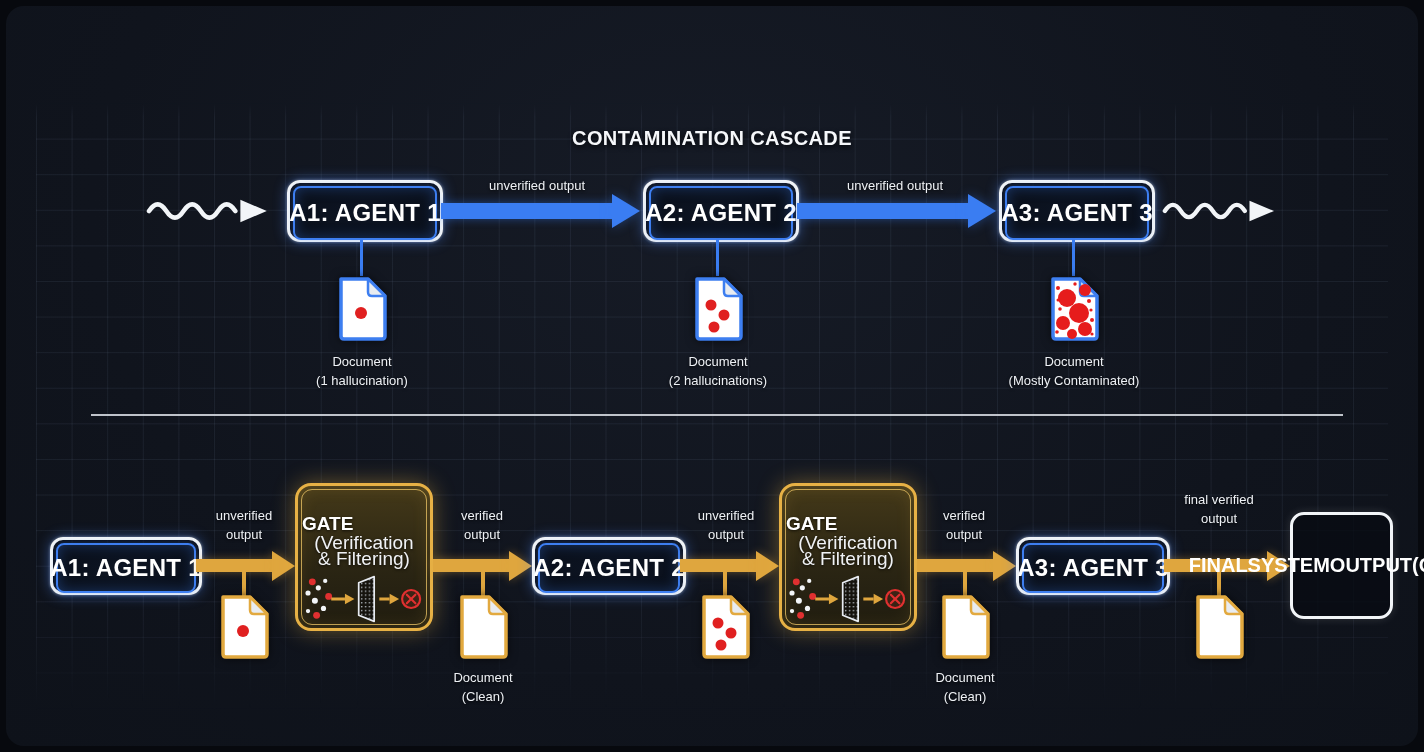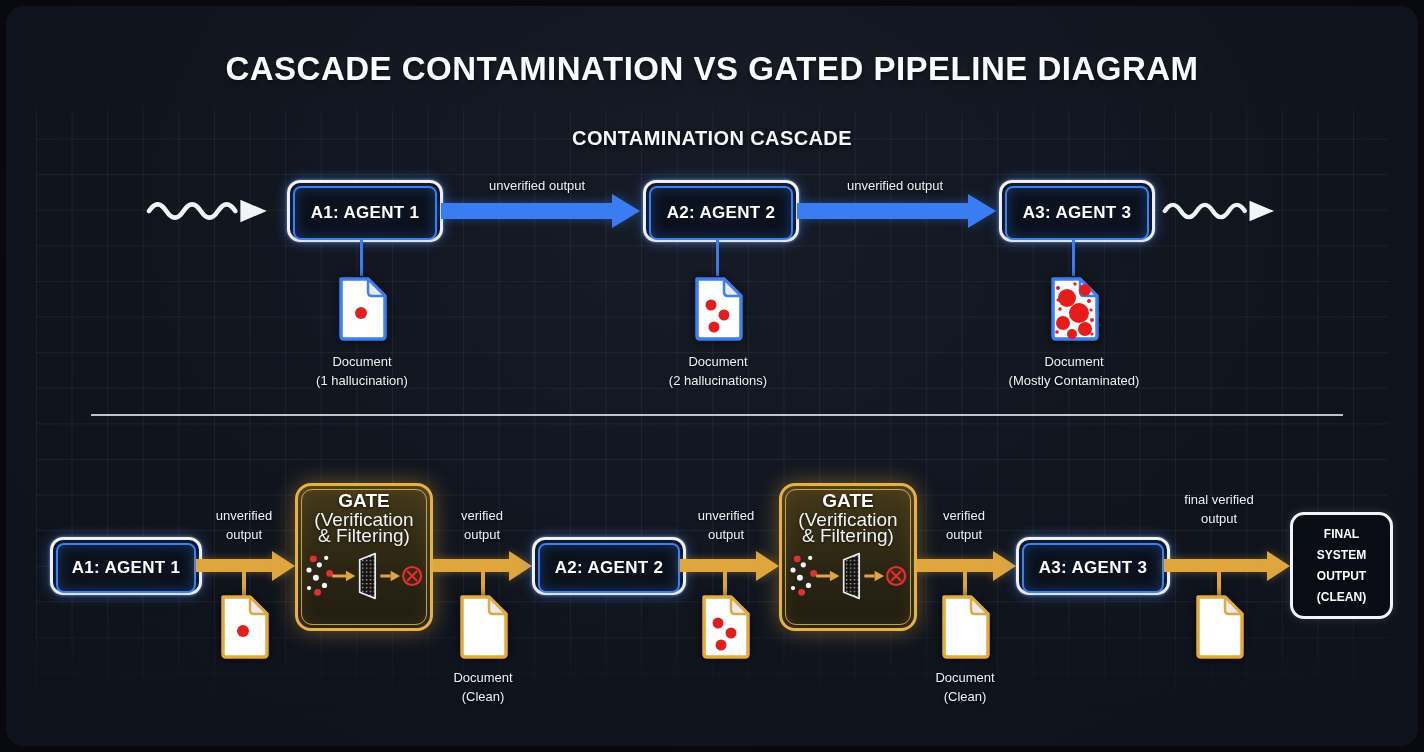--- a/index.html
+++ b/index.html
@@ -18,57 +18,56 @@
          font-size:33px;font-weight:700;letter-spacing:.5px;color:#fbfcfe;
          text-shadow:0 2px 6px rgba(0,0,0,.8), 0 0 14px rgba(255,255,255,.12);}
   .section-header{position:absolute;width:100%;text-align:center;font-size:20px;font-weight:700;
          letter-spacing:.4px;color:#f6f8fb;text-shadow:0 2px 5px rgba(0,0,0,.8);}
   
   .agent{position:absolute;border:3px solid #f2f5f8;border-radius:13px;padding:3px;
          box-shadow:0 0 14px rgba(80,140,255,.45), 0 0 3px rgba(255,255,255,.5);background:rgba(6,10,18,.55);}
   .agent-inner{height:100%;border:2px solid #3d7ef0;border-radius:8px;display:flex;align-items:center;
          justify-content:center;background:radial-gradient(ellipse at center, #0d1524 0%, #090e18 100%);
          box-shadow:inset 0 0 14px rgba(61,126,240,.35), 0 0 6px rgba(61,126,240,.35);
-         font-size:17px;font-weight:700;letter-spacing:.3px;color:#fff;white-space:nowrap;}
+         font-size:24px;font-weight:700;letter-spacing:.3px;color:#fff;white-space:nowrap;}
   
   .gate{position:absolute;width:138px;height:148px;border:3px solid #e7b145;border-radius:16px;
         background:linear-gradient(180deg, rgba(142,116,44,.38) 0%, rgba(64,55,26,.48) 60%, rgba(40,35,18,.55) 100%), #16140d;
         box-shadow:0 0 22px rgba(228,176,64,.42), inset 0 0 18px rgba(228,176,64,.18);box-sizing:border-box;}
   .gate-inner{position:absolute;left:3px;top:3px;right:3px;bottom:3px;border:1.5px solid rgba(240,200,104,.75);
-        border-radius:11px;display:flex;flex-direction:column;align-items:center;padding-top:0;box-sizing:border-box;}
+        border-radius:11px;display:flex;flex-direction:column;padding-top:23px;box-sizing:border-box;}
   .gate-title{font-size:19px;font-weight:700;color:#fff;line-height:22px;text-shadow:0 1px 3px rgba(0,0,0,.7);}
   .gate-sub{font-size:19px;color:#f0f2f5;line-height:16px;text-align:center;text-shadow:0 1px 3px rgba(0,0,0,.7);}
   .gate-icon{margin-top:7px;}
   
   .shaft-blue{position:absolute;height:16px;background:#3a7df2;box-shadow:0 0 10px rgba(58,125,242,.45);}
   .head-blue{position:absolute;width:0;height:0;border-top:17px solid transparent;border-bottom:17px solid transparent;
         border-left:28px solid #3a7df2;filter:drop-shadow(0 0 6px rgba(58,125,242,.4));}
   .shaft-gold{position:absolute;height:13px;background:#dfa63e;box-shadow:0 0 8px rgba(223,166,62,.4);}
   .head-gold{position:absolute;width:0;height:0;border-top:15px solid transparent;border-bottom:15px solid transparent;
         border-left:23px solid #dfa63e;filter:drop-shadow(0 0 5px rgba(223,166,62,.4));}
   .conn{position:absolute;width:3px;background:#3a7df2;}
   .drop{position:absolute;width:4px;background:#dfa63e;}
   .lbl{position:absolute;text-align:center;font-size:13px;line-height:19px;color:#eef1f5;
        text-shadow:0 1px 3px rgba(0,0,0,.75);}
   .divider{position:absolute;height:2px;background:#ced3d9;opacity:.92;}
   
   .final-box{position:absolute;border:3px solid #f2f5f8;border-radius:14px;background:rgba(7,11,19,.8);
-       display:flex;flex-direction:column;align-items:center;justify-content:center;text-align:center;
-       font-size:12px;font-weight:700;line-height:21px;color:#fff;box-sizing:border-box;
+       display:flex;flex-direction:row;align-items:center;justify-content:center;text-align:center;
+       font-size:20px;font-weight:700;line-height:21px;color:#fff;box-sizing:border-box;
        box-shadow:0 0 10px rgba(255,255,255,.14);}
   .docsvg{position:absolute;filter:drop-shadow(0 0 5px rgba(0,0,0,.6));}
 </style>
 </head>
 <body>
 
 <div id="stage">
   <div class="panel">
     <div class="grid"></div>
 
-    <div class="title">CASCADE CONTAMINATION VS GATED PIPELINE DIAGRAM</div>
 
     <div class="section-header" style="top:121px;">CONTAMINATION CASCADE</div>
 
     <svg class="abs" style="left:140px;top:189px;" width="138" height="32" viewBox="0 0 136 30">
       <path d="M3 15 q 8.5 -13 17 0 t 17 0 t 17 0 t 17 0 t 17 0" stroke="#f2f5f8" stroke-width="4.5" fill="none" stroke-linecap="round"></path>
       <polygon points="93,4 119,15 93,26" fill="#f2f5f8"></polygon>
     </svg>
 
     <div class="agent" style="left:281px;top:174px;width:144px;height:50px;">
       <div class="agent-inner">A1: AGENT 1</div>

